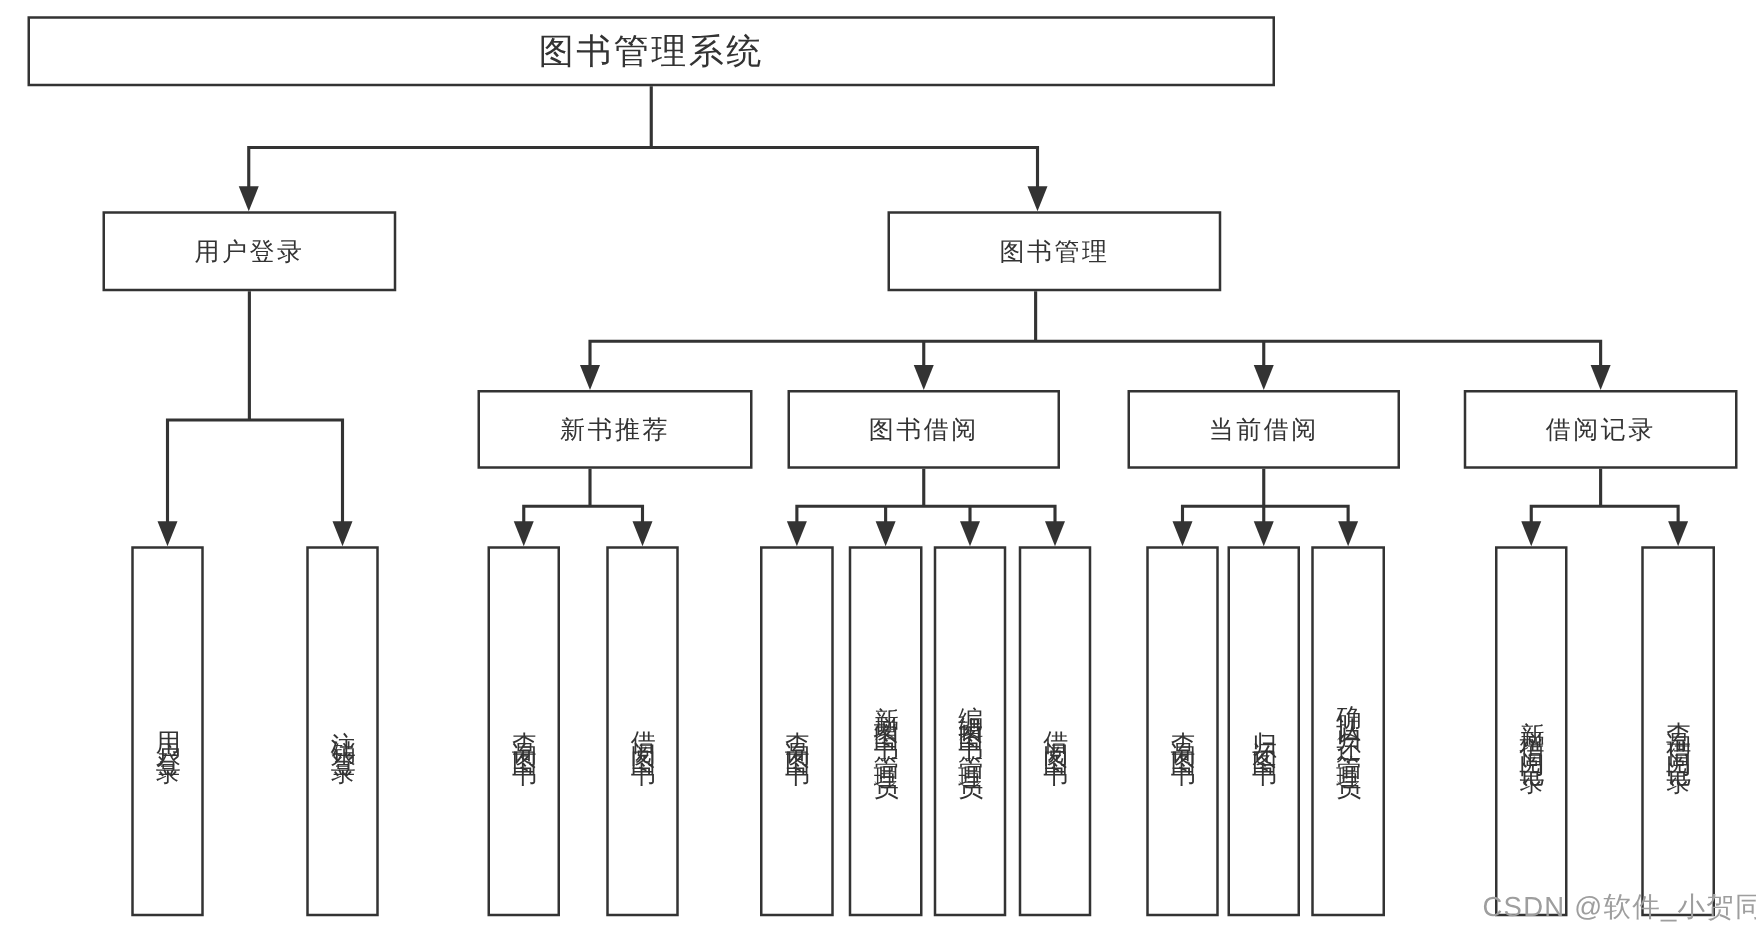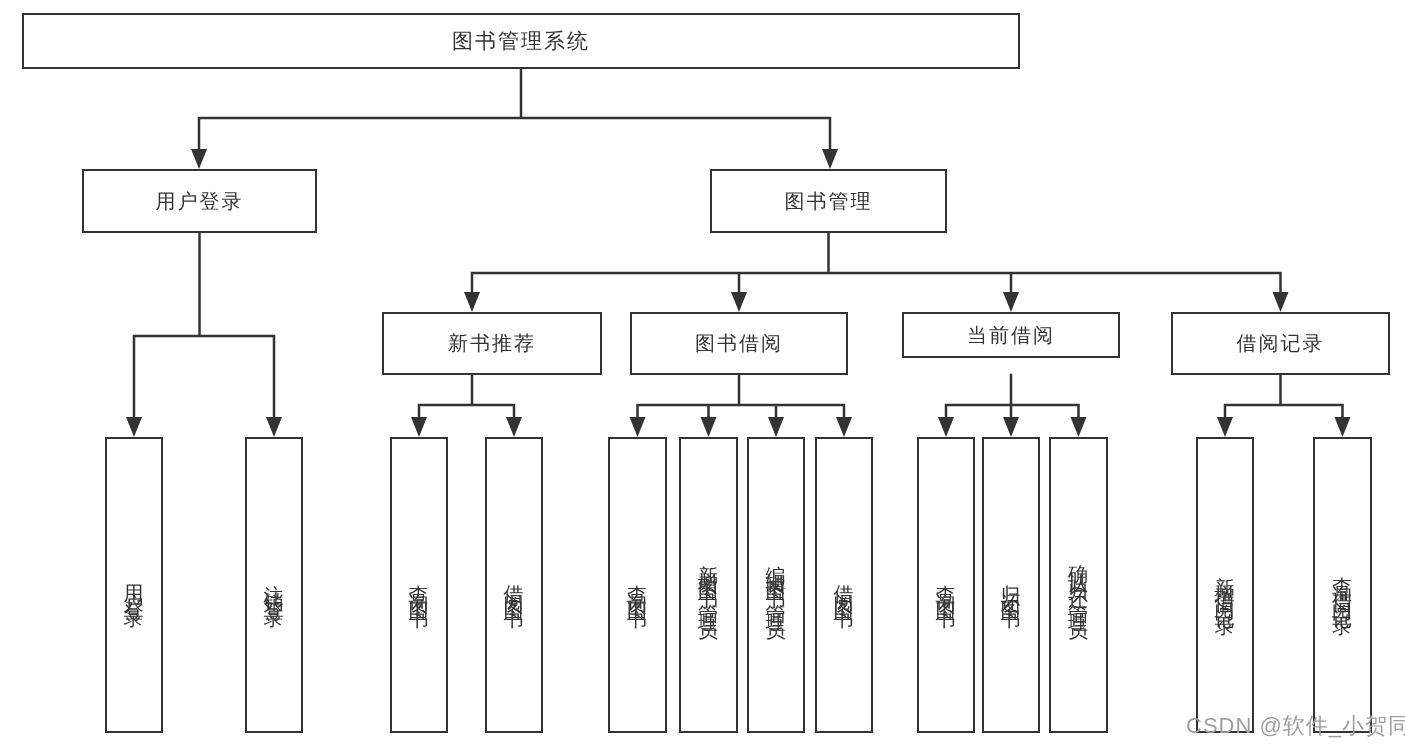--- a/index.html
+++ b/index.html
@@ -27,21 +27,21 @@
     display: flex;
     align-items: center;
     justify-content: center;
     text-align: center;
   }
   .h-label {
     font-size: 20px;
     letter-spacing: 2px;
     white-space: nowrap;
   }
-  .root-label { font-size: 21px; }
+  .root-label { font-size: 28px; }
   .v-label {
     writing-mode: vertical-lr;
     font-size: 20px;
     letter-spacing: 8px;
     line-height: 1.1;
   }
   .watermark {
     position: absolute;
     left: 1186px; top: 711px;
     font-size: 22px;
@@ -95,31 +95,31 @@
     </g>
   </svg>
 
   <div class="box" style="left:22px; top:13px; width:998px; height:56px">
     <span class="h-label root-label">图书管理系统</span>
   </div>
 
   <div class="box" style="left:82px; top:169px; width:235px; height:64px">
     <span class="h-label">用户登录</span>
   </div>
-  <div class="box" style="left:710px; top:169px; width:237px; height:64px">
+  <div class="box" style="left:710px; top:169px; width:267px; height:64px">
     <span class="h-label">图书管理</span>
   </div>
 
   <div class="box" style="left:382px; top:312px; width:220px; height:63px">
     <span class="h-label">新书推荐</span>
   </div>
   <div class="box" style="left:630px; top:312px; width:218px; height:63px">
     <span class="h-label">图书借阅</span>
   </div>
-  <div class="box" style="left:902px; top:312px; width:218px; height:46px">
+  <div class="box" style="left:902px; top:312px; width:218px; height:63px">
     <span class="h-label">当前借阅</span>
   </div>
   <div class="box" style="left:1171px; top:312px; width:219px; height:63px">
     <span class="h-label">借阅记录</span>
   </div>
 
   <div class="box" style="left:105px; top:437px; width:58px; height:296px">
     <span class="v-label">用户登录</span>
   </div>
   <div class="box" style="left:245px; top:437px; width:58px; height:296px">

